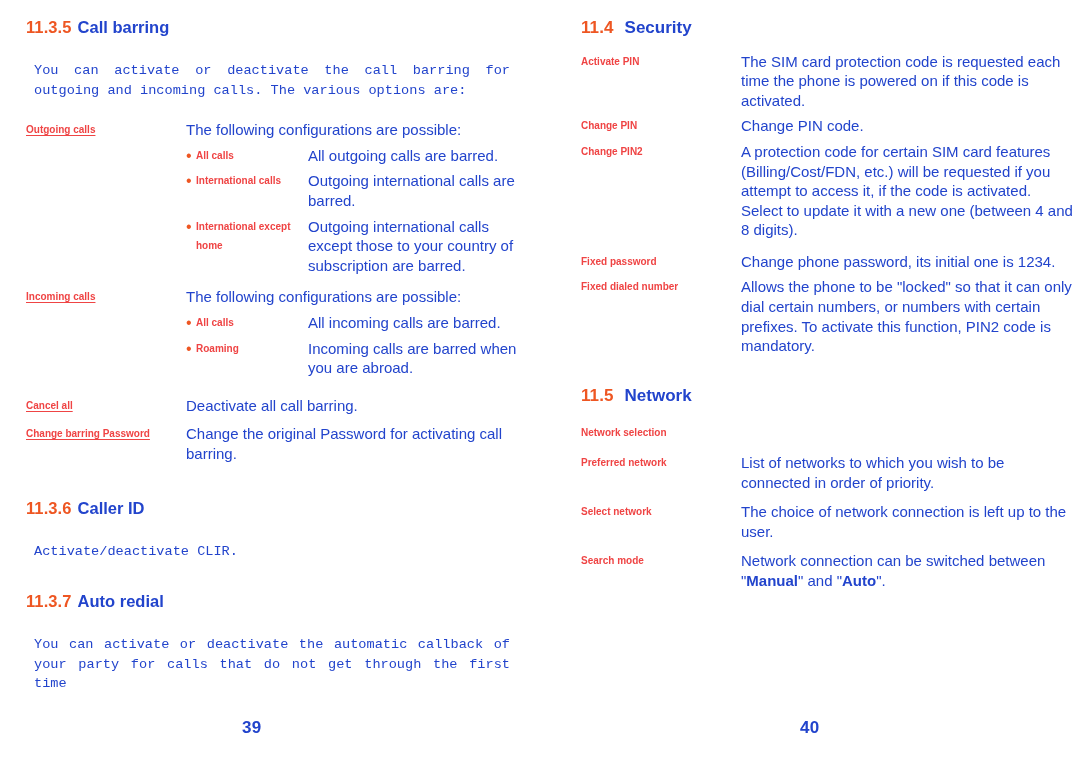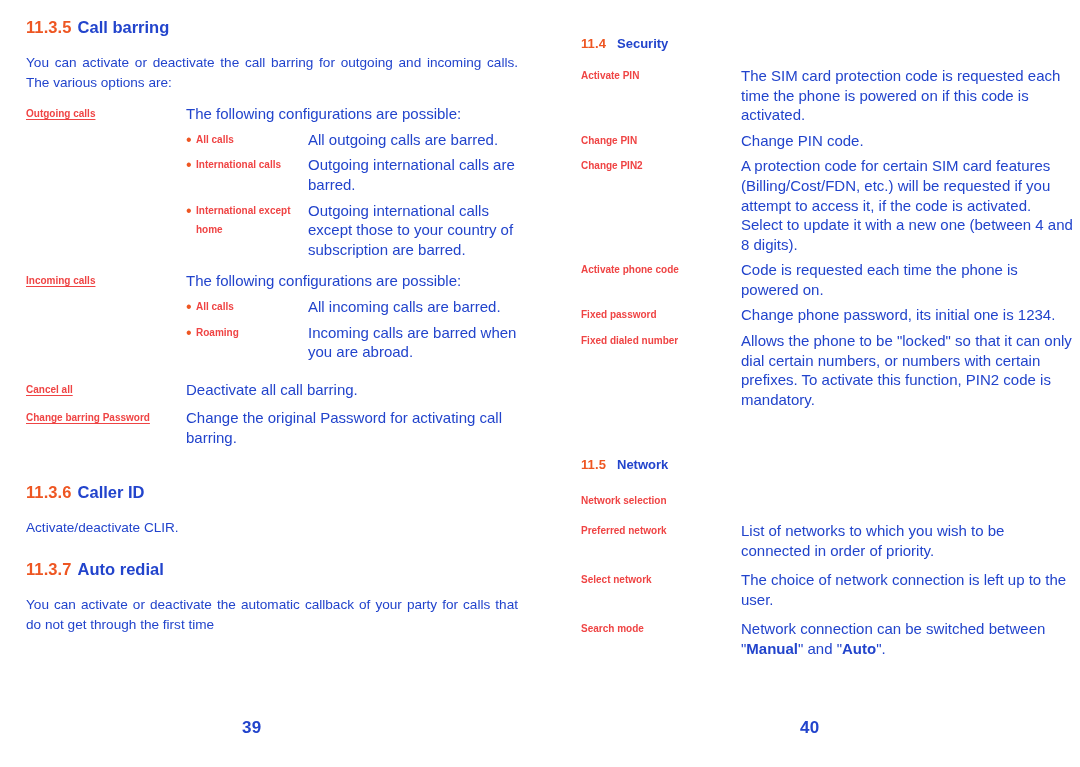--- a/index.html
+++ b/index.html
@@ -58,32 +58,32 @@
   }
   h2.sec-head .num {
     color: #ee5622;
     letter-spacing: 0.1px;
   }
   h2.sec-head .ttl {
     color: #2244cc;
   }
   h2.sec-head.lvl3 .num { margin-right: 6px; }
   h2.sec-head.lvl2 {
-    font-size: 13px;
-    margin-top: 19px;
+    font-size: 17px;
   }
   h2.sec-head.lvl2 .num { margin-right: 11px; }
 
   
   p.para {
-    margin: 0;
+    margin: 8px;
     font-size: 13.6px;
     line-height: 19.6px;
     color: #2244cc;
     text-align: justify;
+    font-family: Liberation Mono, monospace;
   }
   p.para.nojust { text-align: left; }
 
   
   .rows { }
   .row {
     display: flex;
     align-items: flex-start;
   }
   .row .term {
@@ -270,24 +270,20 @@
 
         <div class="gap-6"></div>
 
         <div class="row outer">
           <div class="term"><span class="tx">Change PIN2</span></div>
           <div class="desc">A protection code for certain SIM card features (Billing/Cost/FDN, etc.) will be requested if you attempt to access it, if the code is activated. Select to update it with a new one (between 4 and 8 digits).</div>
         </div>
 
         <div class="gap-6"></div>
 
-        <div class="row outer">
-          <div class="term"><span class="tx">Activate phone code</span></div>
-          <div class="desc">Code is requested each time the phone is powered on.</div>
-        </div>
 
         <div class="gap-6"></div>
 
         <div class="row outer">
           <div class="term"><span class="tx">Fixed password</span></div>
           <div class="desc">Change phone password, its initial one is 1234.</div>
         </div>
 
         <div class="gap-6"></div>
 

